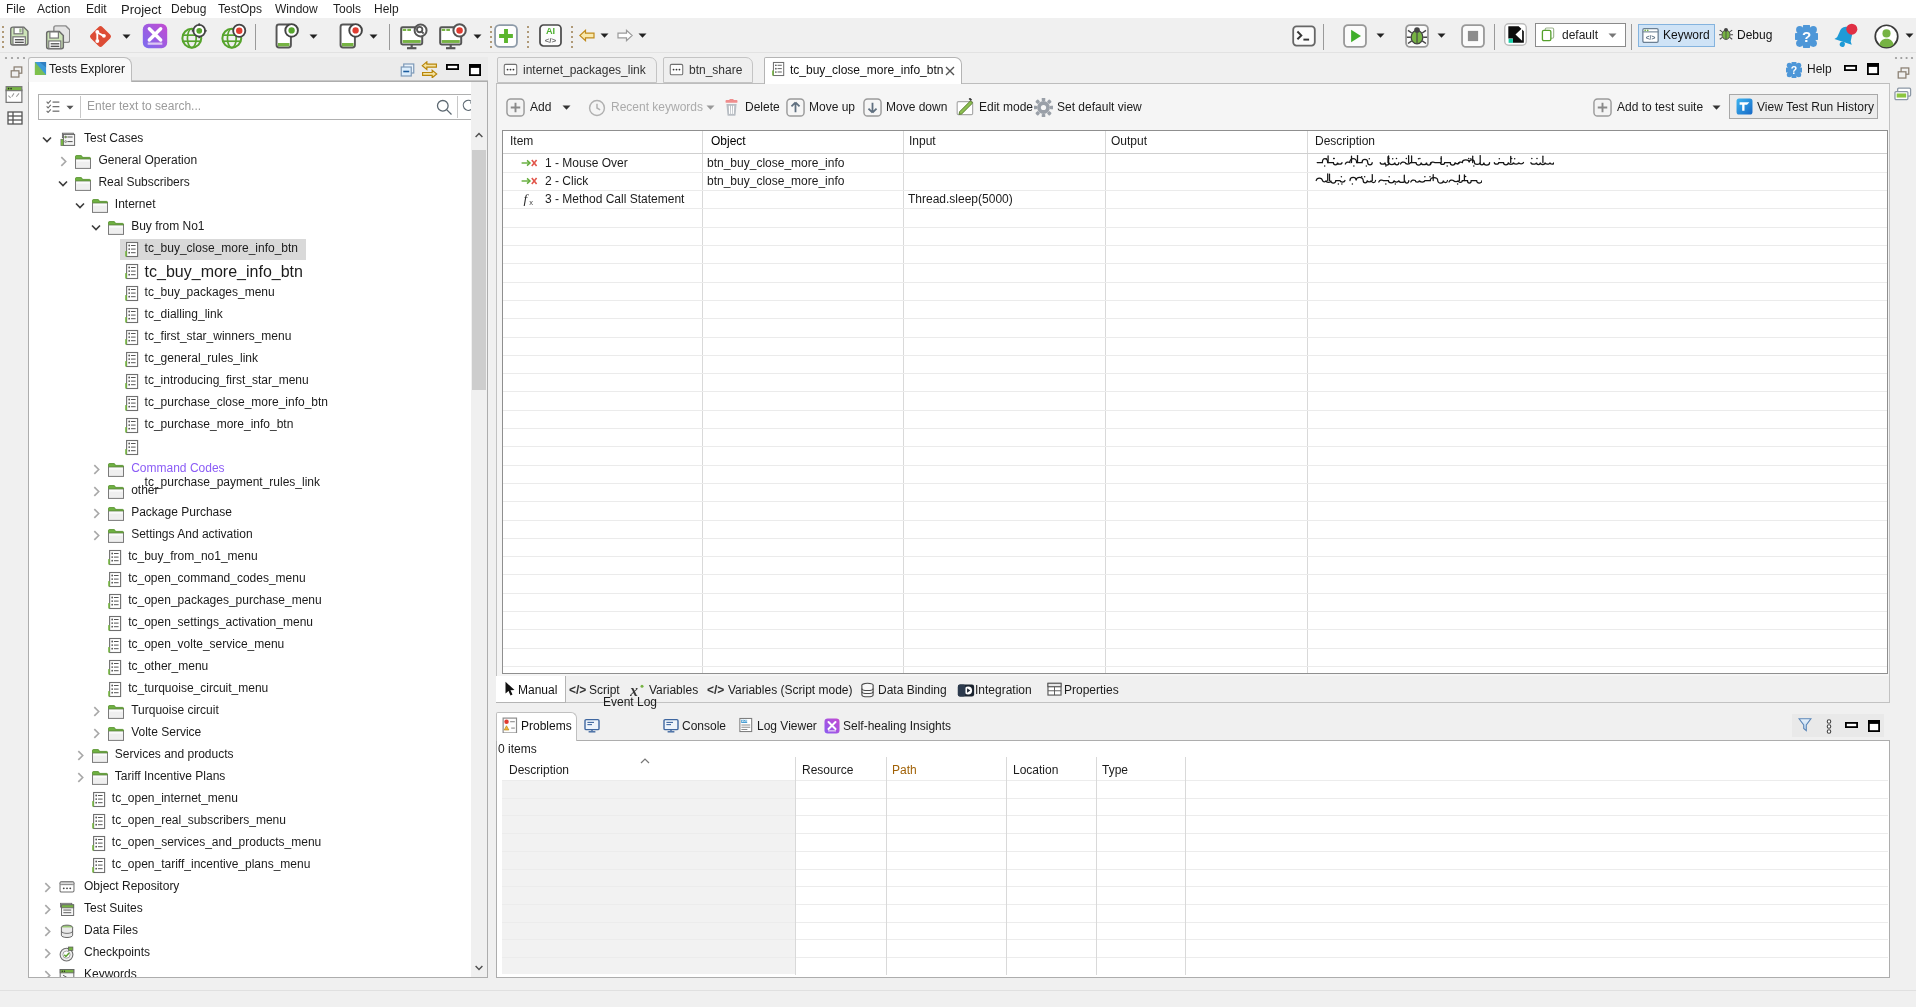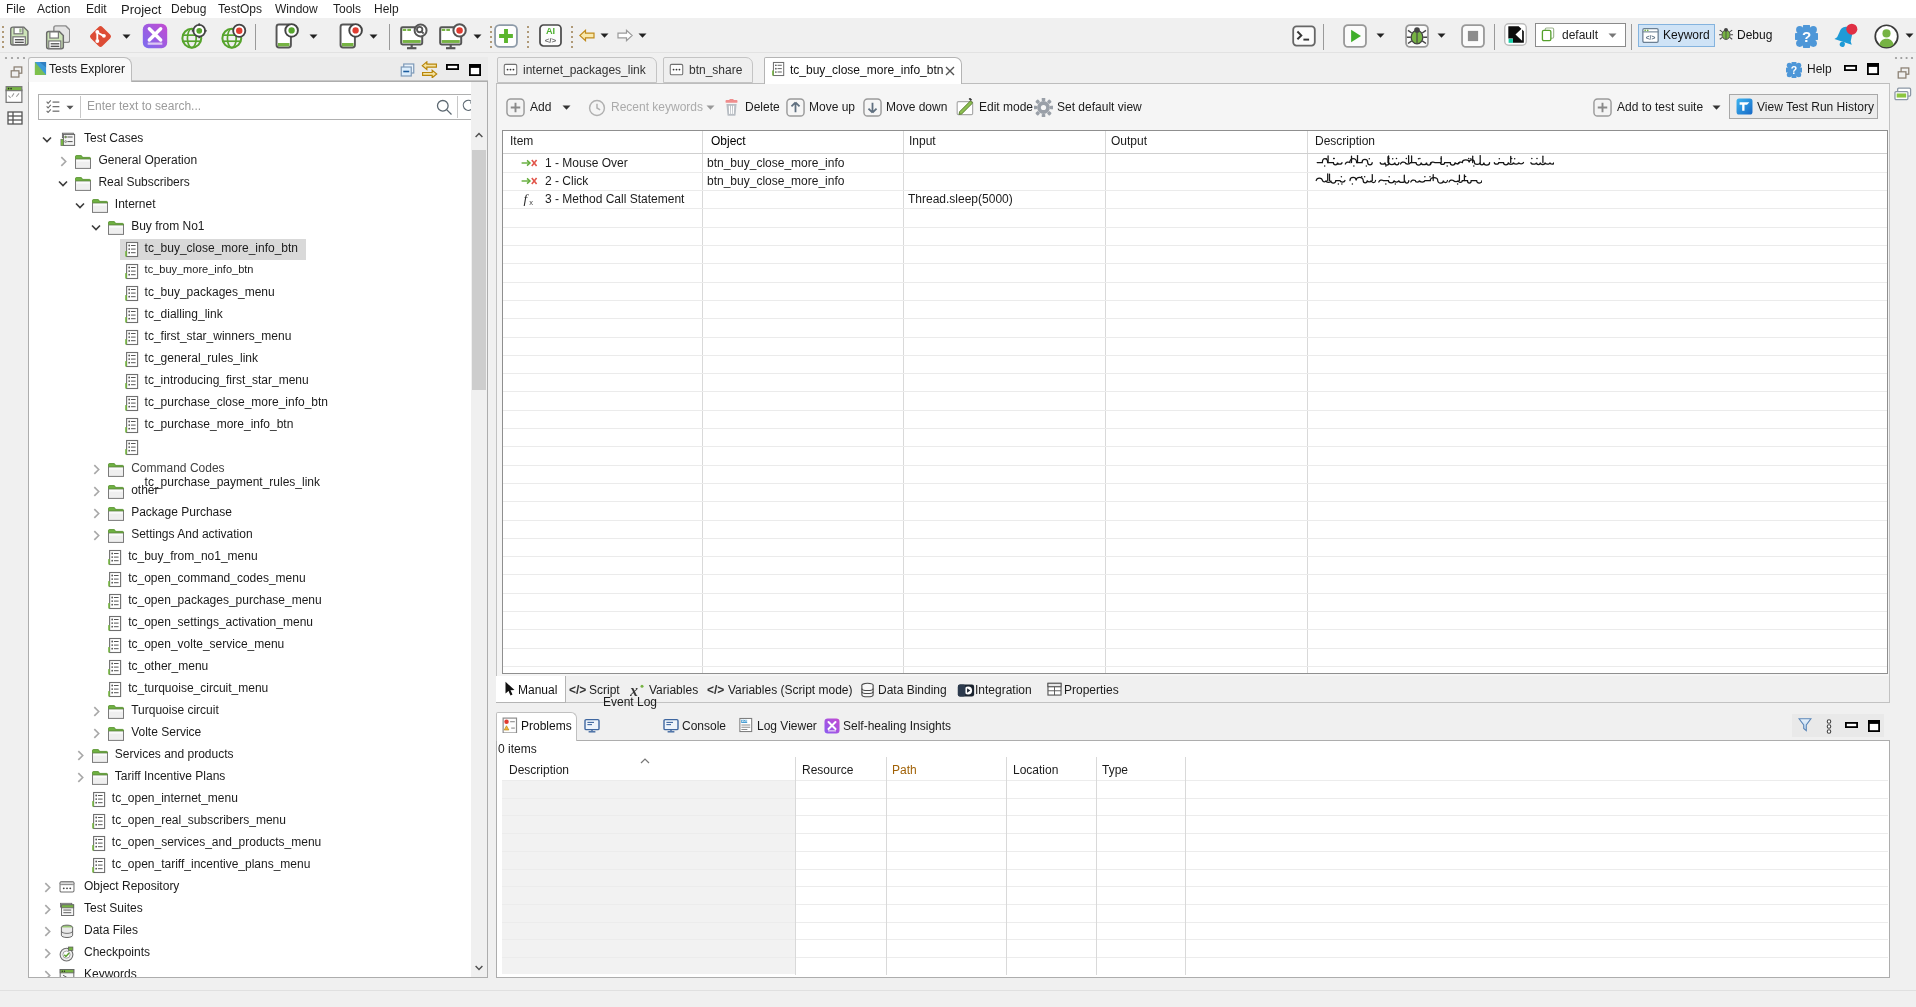--- a/index.html
+++ b/index.html
@@ -390,21 +390,21 @@
       <svg style="position:absolute;left:123.6px;top:263px;" width="15" height="17" viewBox="0 0 15 16">
         <rect x="2.6" y="1" width="11" height="14" fill="#fff" stroke="#6f6f6f" stroke-width="1.1"></rect>
         <rect x="1.2" y="9.6" width="1.7" height="5.4" fill="#76b343"></rect>
         <circle cx="5.2" cy="4" r="0.9" fill="#555"></circle>
         <line x1="7" y1="4" x2="11.6" y2="4" stroke="#555" stroke-width="1"></line>
         <circle cx="5.2" cy="7.6" r="0.9" fill="#555"></circle>
         <line x1="7" y1="7.6" x2="11.6" y2="7.6" stroke="#555" stroke-width="1"></line>
         <circle cx="5.2" cy="11.2" r="0.9" fill="#555"></circle>
         <line x1="7" y1="11.2" x2="11.6" y2="11.2" stroke="#555" stroke-width="1"></line>
       </svg>
-      <div style="position:absolute;left:144.6px;top:263px;font-size:11px;color:#1b1b1b;font-weight:400;white-space:nowrap;">tc_buy_more_info_btn</div>
+      <div style="position:absolute;left:144.6px;top:263px;font-size:16px;color:#1b1b1b;font-weight:400;white-space:nowrap;">tc_buy_more_info_btn</div>
       <svg style="position:absolute;left:123.6px;top:285px;" width="15" height="17" viewBox="0 0 15 16">
         <rect x="2.6" y="1" width="11" height="14" fill="#fff" stroke="#6f6f6f" stroke-width="1.1"></rect>
         <rect x="1.2" y="9.6" width="1.7" height="5.4" fill="#76b343"></rect>
         <circle cx="5.2" cy="4" r="0.9" fill="#555"></circle>
         <line x1="7" y1="4" x2="11.6" y2="4" stroke="#555" stroke-width="1"></line>
         <circle cx="5.2" cy="7.6" r="0.9" fill="#555"></circle>
         <line x1="7" y1="7.6" x2="11.6" y2="7.6" stroke="#555" stroke-width="1"></line>
         <circle cx="5.2" cy="11.2" r="0.9" fill="#555"></circle>
         <line x1="7" y1="11.2" x2="11.6" y2="11.2" stroke="#555" stroke-width="1"></line>
       </svg>
@@ -488,21 +488,21 @@
       <div style="position:absolute;left:144.6px;top:439px;font-size:12px;color:#1b1b1b;font-weight:400;white-space:nowrap;margin-top:36px;">tc_purchase_payment_rules_link</div>
       <svg style="position:absolute;left:93.19999999999999px;top:464px;" width="7" height="11" viewBox="0 0 6 10">
         <path d="M1 1 L5 5 L1 9" fill="none" stroke="#a8a8a8" stroke-width="1.5"></path>
       </svg>
       <svg style="position:absolute;left:107.19999999999999px;top:462px;" width="18" height="15" viewBox="0 0 17 15">
         <path d="M1 4.6 L1 2.6 Q1 1.6 2 1.6 L6.4 1.6 Q7.2 1.6 7.5 2.4 L8 3.4 L15 3.4 Q16 3.4 16 4.4 L16 5.2 Z" fill="#6fb242"></path>
         <rect x="1" y="4.8" width="15" height="9.6" fill="#efefef" stroke="#7a7a7a" stroke-width="1"></rect>
         <rect x="1.8" y="5.6" width="13.4" height="2" fill="#fbfbfb"></rect>
         <path d="M1 4.6 L1 2.6 Q1 1.6 2 1.6 L6.4 1.6 Q7.2 1.6 7.5 2.4 L8 3.4 L15 3.4 Q16 3.4 16 4.4 L16 4.8 L1 4.8" fill="#6fb242" stroke="#5a9134" stroke-width="0.8"></path>
       </svg>
-      <div style="position:absolute;left:131.2px;top:461px;font-size:12px;color:#404040;font-weight:400;white-space:nowrap;">Command Codes</div>
+      <div style="position:absolute;left:131.2px;top:461px;font-size:12px;color:#8b5cf6;font-weight:400;white-space:nowrap;">Command Codes</div>
       <svg style="position:absolute;left:93.19999999999999px;top:486px;" width="7" height="11" viewBox="0 0 6 10">
         <path d="M1 1 L5 5 L1 9" fill="none" stroke="#a8a8a8" stroke-width="1.5"></path>
       </svg>
       <svg style="position:absolute;left:107.19999999999999px;top:484px;" width="18" height="15" viewBox="0 0 17 15">
         <path d="M1 4.6 L1 2.6 Q1 1.6 2 1.6 L6.4 1.6 Q7.2 1.6 7.5 2.4 L8 3.4 L15 3.4 Q16 3.4 16 4.4 L16 5.2 Z" fill="#6fb242"></path>
         <rect x="1" y="4.8" width="15" height="9.6" fill="#efefef" stroke="#7a7a7a" stroke-width="1"></rect>
         <rect x="1.8" y="5.6" width="13.4" height="2" fill="#fbfbfb"></rect>
         <path d="M1 4.6 L1 2.6 Q1 1.6 2 1.6 L6.4 1.6 Q7.2 1.6 7.5 2.4 L8 3.4 L15 3.4 Q16 3.4 16 4.4 L16 4.8 L1 4.8" fill="#6fb242" stroke="#5a9134" stroke-width="0.8"></path>
       </svg>
       <div style="position:absolute;left:131.2px;top:483px;font-size:12px;color:#1b1b1b;font-weight:400;white-space:nowrap;">other</div>

